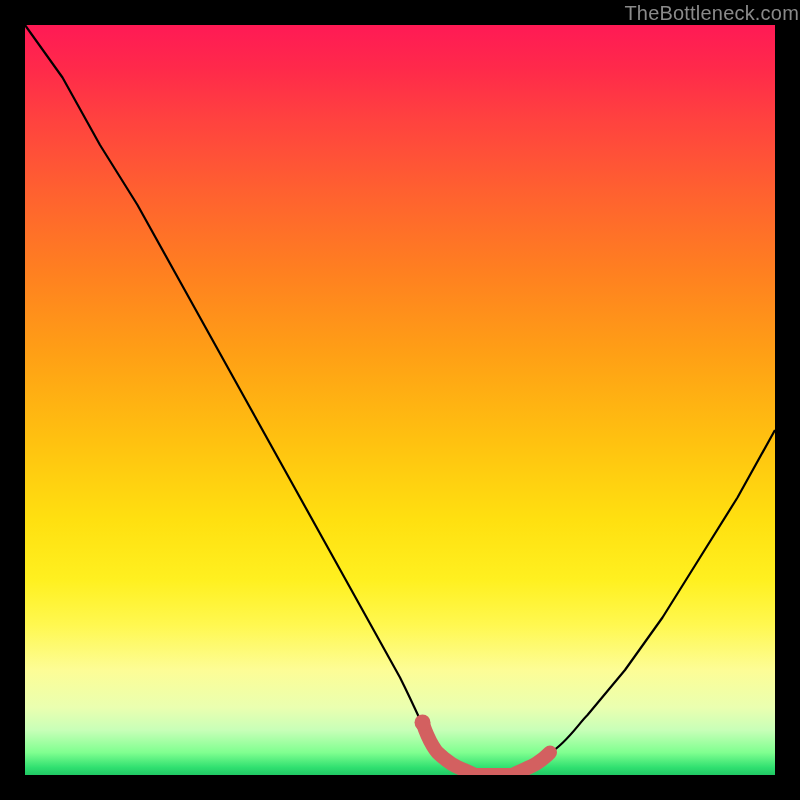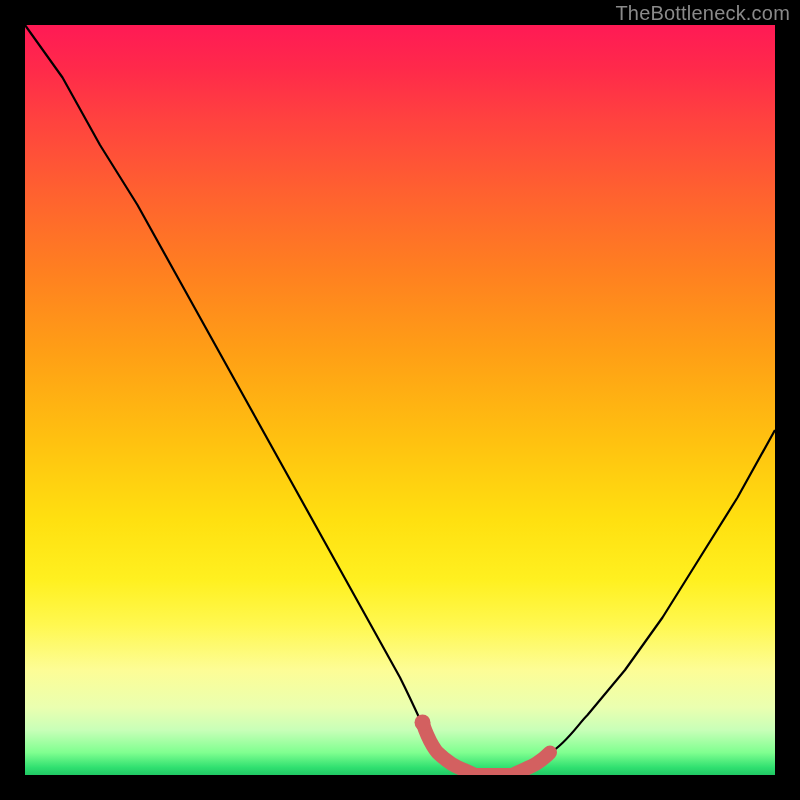--- a/index.html
+++ b/index.html
@@ -48,21 +48,21 @@
   .plot-svg {
     position: absolute;
     left: 0;
     top: 0;
     width: 750px;
     height: 750px;
   }
   .watermark {
     position: absolute;
     top: 2px;
-    right: 10px;
+    right: 1px;
     color: #8a8a8a;
     font-size: 20px;
     font-weight: 500;
     letter-spacing: 0.2px;
     user-select: none;
   }
 </style>
 </head>
 <body>
 

